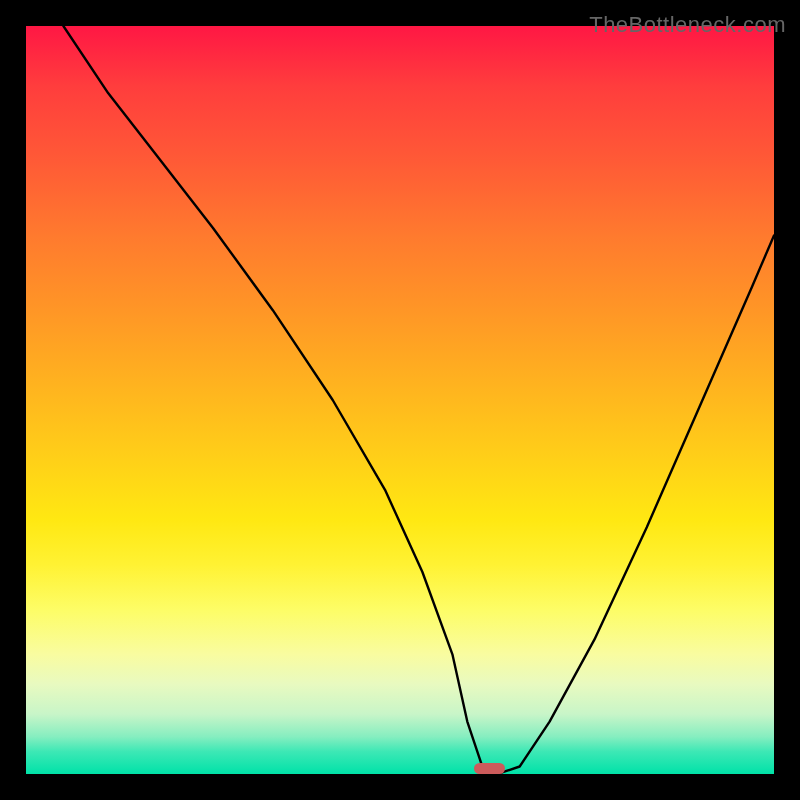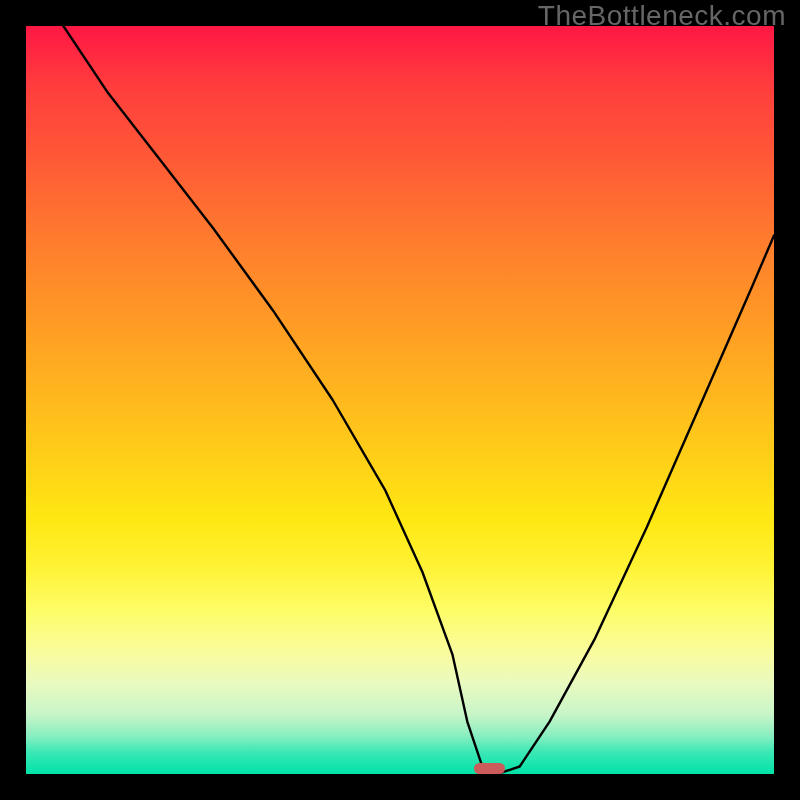--- a/index.html
+++ b/index.html
@@ -5,24 +5,24 @@
   * { margin: 0; padding: 0; box-sizing: border-box; }
   body {
     width: 800px;
     height: 800px;
     background: #000;
     position: relative;
     font-family: Arial, Helvetica, sans-serif;
   }
   .watermark {
     position: absolute;
-    top: 0;
+    top: 12px;
     right: 14px;
     color: #666;
-    font-size: 28px;
+    font-size: 22px;
     font-weight: 400;
     z-index: 10;
     letter-spacing: 0.5px;
   }
   .plot-area {
     position: absolute;
     left: 26px;
     top: 26px;
     width: 748px;
     height: 748px;

